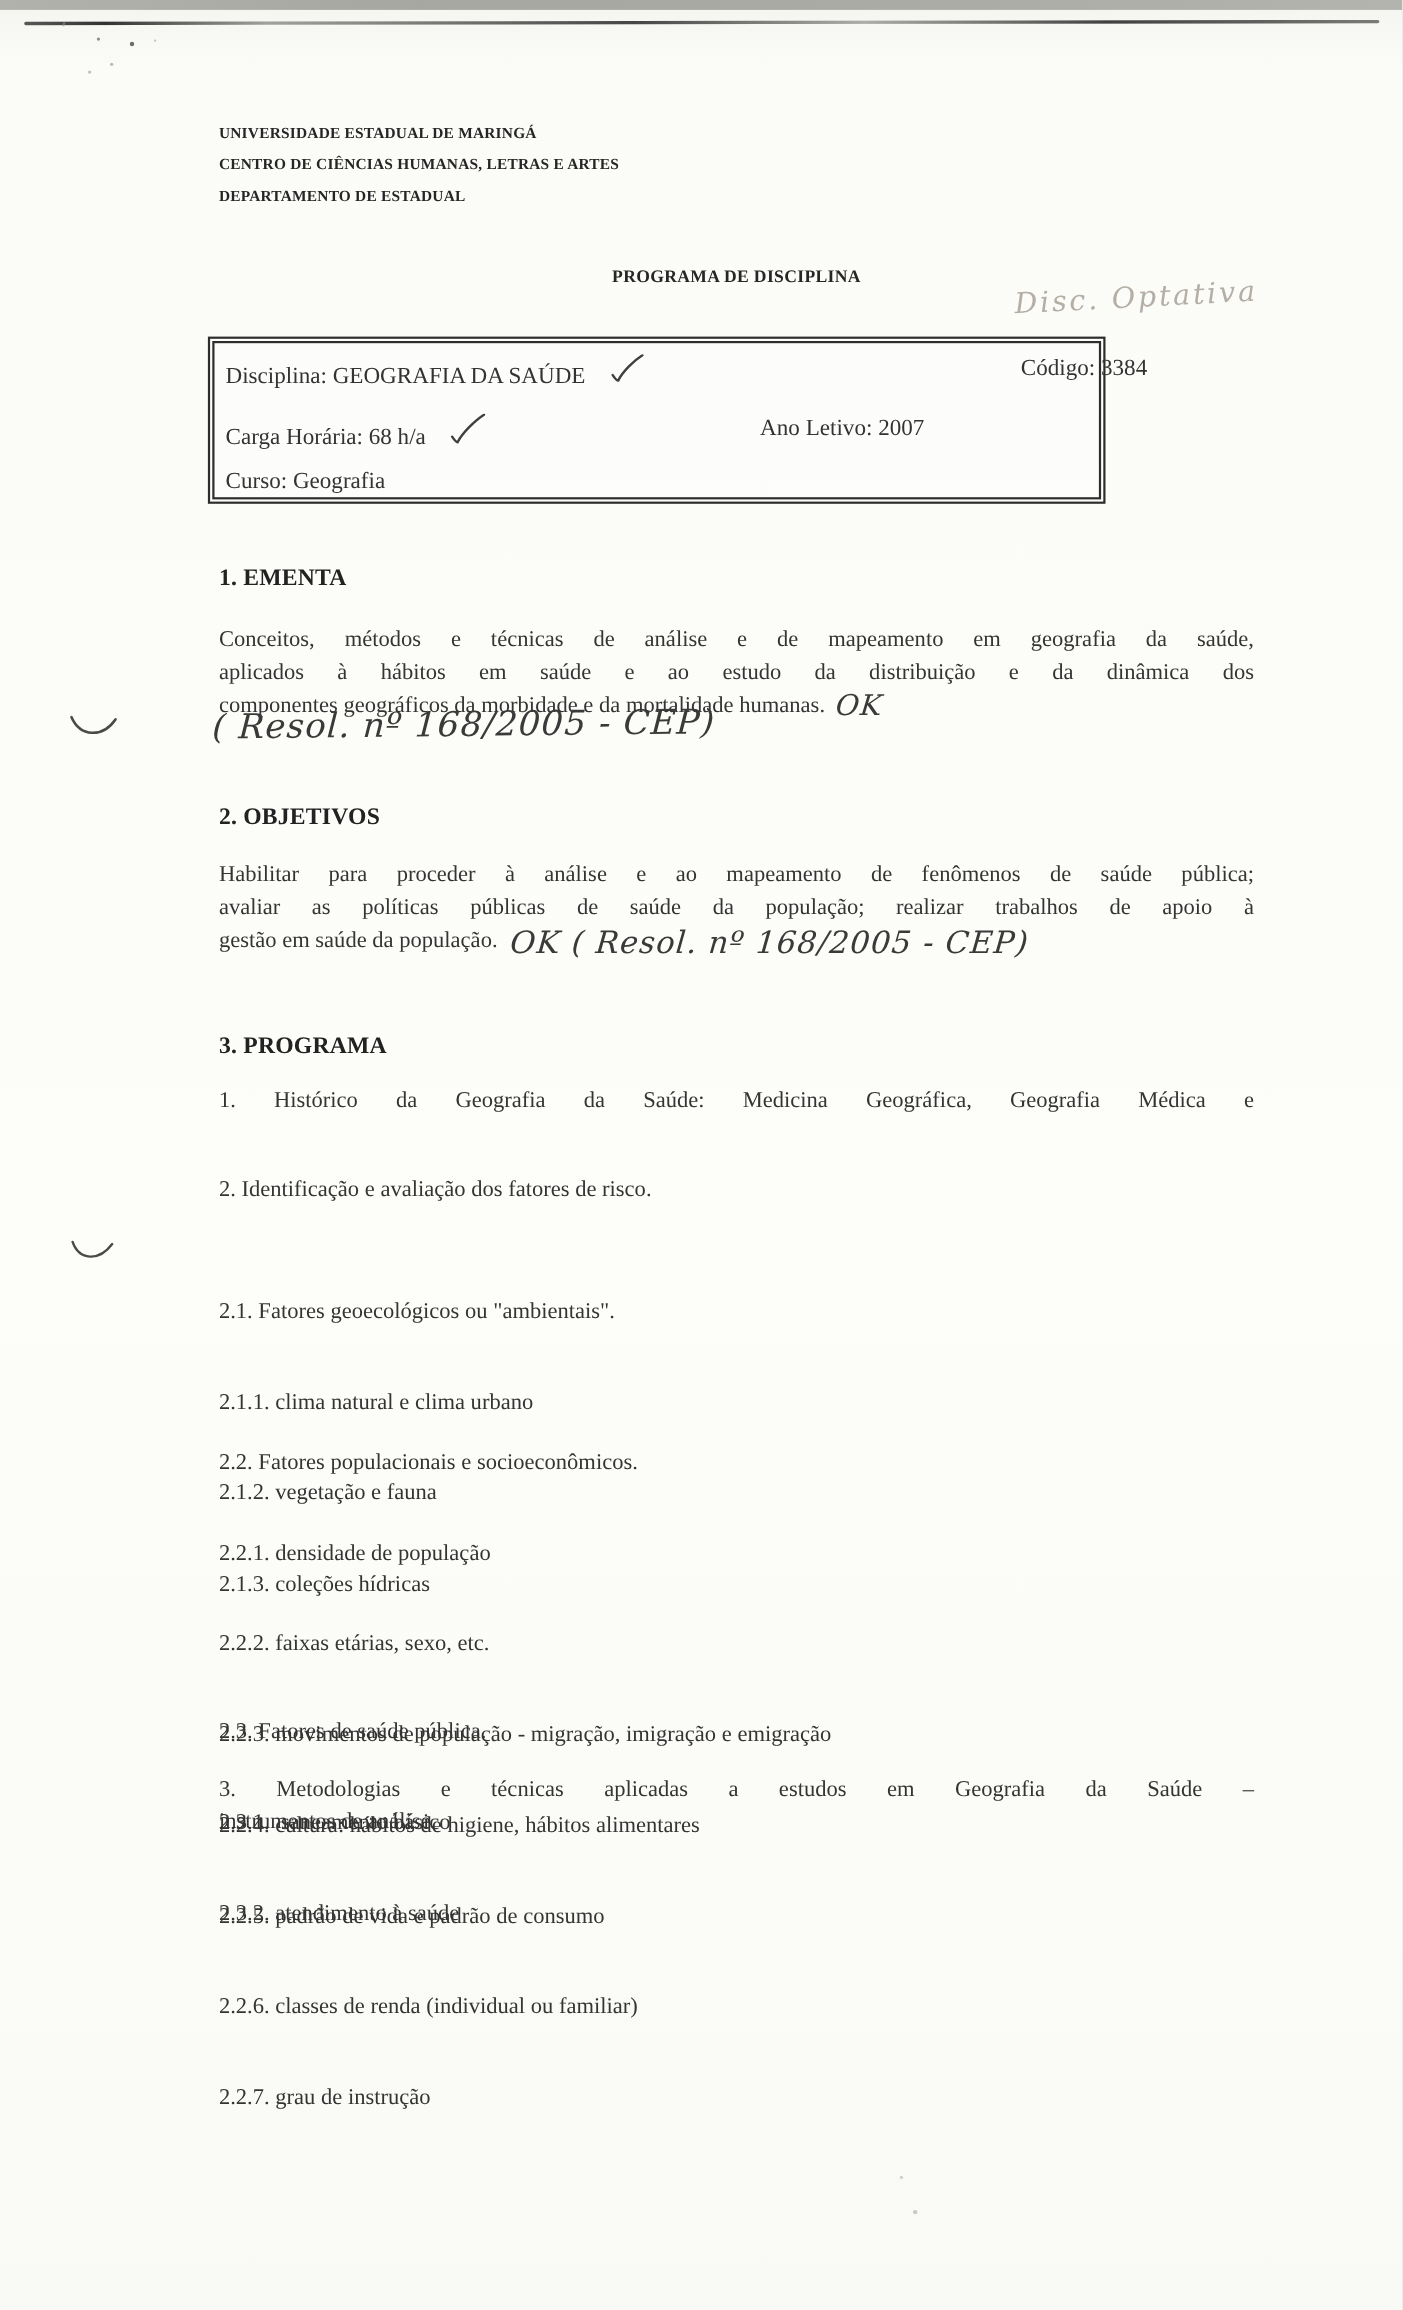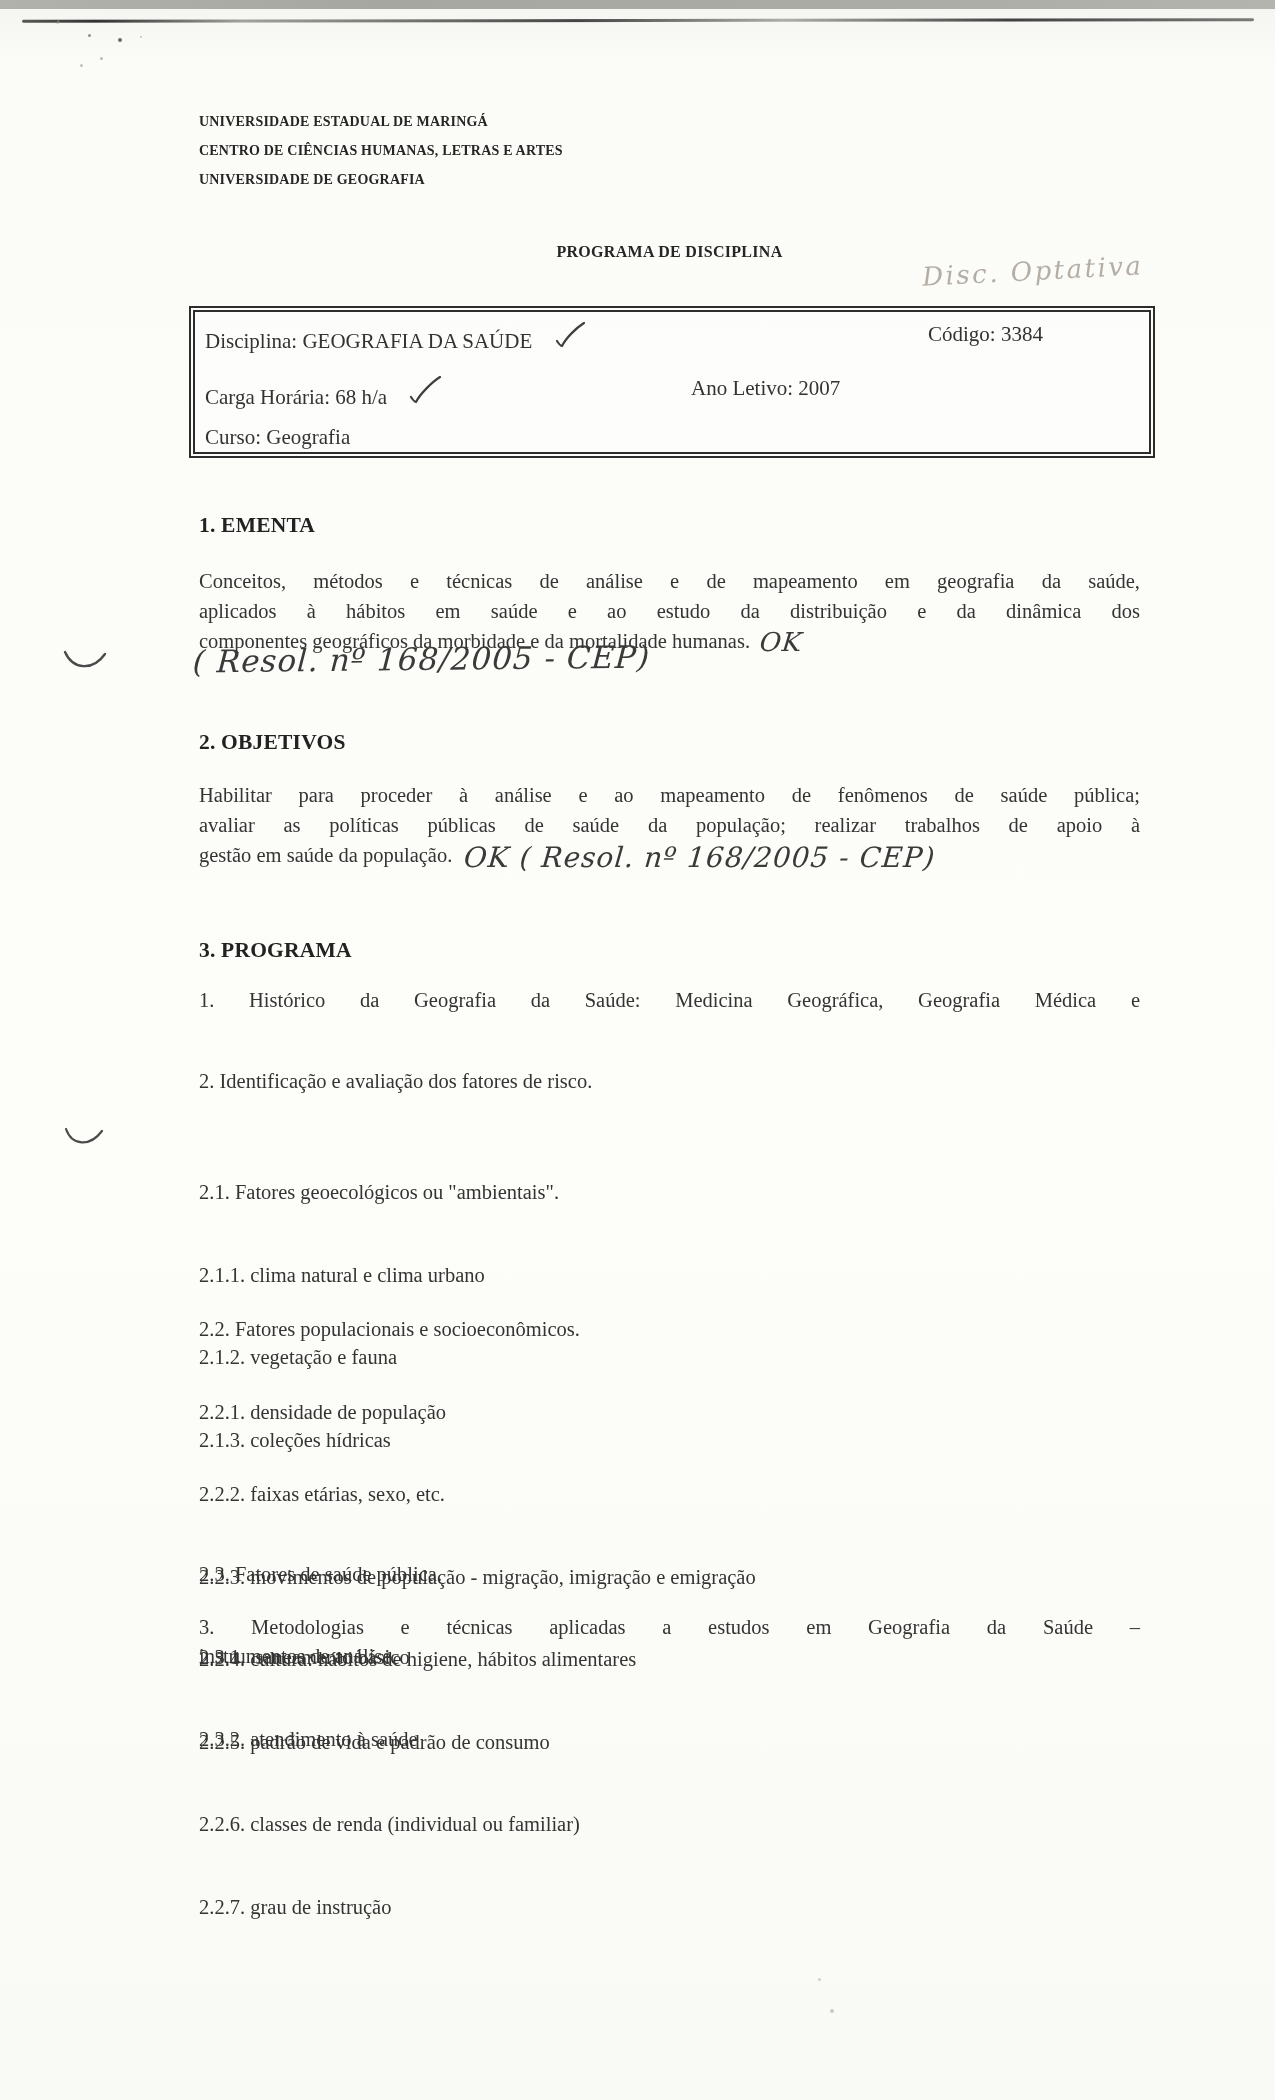--- a/index.html
+++ b/index.html
@@ -15,21 +15,21 @@
     background:linear-gradient(90deg,rgba(60,60,60,.85),rgba(40,40,40,.95) 6%,rgba(90,90,90,.55) 18%,rgba(50,50,50,.9) 45%,rgba(100,100,100,.5) 62%,rgba(45,45,45,.9) 80%,rgba(70,70,70,.7));
     transform:rotate(-0.08deg);}
   .speck{border-radius:50%;background:#8f8f8a;}
   
   .header{top:107px;left:199px;font-weight:bold;font-size:14px;line-height:29px;color:#262626;letter-spacing:.2px;}
   .title{top:243px;left:199px;width:941px;text-align:center;font-weight:bold;font-size:16px;color:#262626;letter-spacing:.3px;}
   
   .pencil{top:254px;left:922px;width:300px;color:#b5aea5;font-size:26px;font-style:italic;
     letter-spacing:2.5px;transform:rotate(-3deg);font-family:"DejaVu Serif",serif;}
   
-  .infobox{top:306px;left:189px;width:966px;height:152px;border:6px double #2d2d2d;background:rgba(255,255,255,.35);box-sizing:border-box;}
+  .infobox{top:306px;left:189px;width:816px;height:152px;border:6px double #2d2d2d;background:rgba(255,255,255,.35);box-sizing:border-box;}
   .ib-row{position:absolute;left:10px;font-size:21px;color:#333;white-space:nowrap;}
   .ib-abs{position:absolute;font-size:21px;color:#333;white-space:nowrap;}
   
   .heading{font-weight:bold;font-size:21.5px;color:#222;letter-spacing:.2px;}
   .para{left:199px;width:941px;font-size:20.5px;line-height:30px;}
   .jl{text-align:justify;text-align-last:justify;}
   .plist{left:199px;width:941px;font-size:20.5px;line-height:27.5px;white-space:pre-wrap;}
   
   .hw{font-family:"DejaVu Serif",serif;font-style:italic;color:#3a3a3a;}
   .ok-inline{font-size:26px;margin-left:10px;vertical-align:-3px;letter-spacing:1px;transform:skewX(-6deg);display:inline-block;}
@@ -50,21 +50,21 @@
   <div class="abs speck" style="top:57px;left:100px;width:3px;height:3px;opacity:.6;"></div>
   <div class="abs speck" style="top:64px;left:80px;width:3px;height:3px;opacity:.55;"></div>
   <div class="abs speck" style="top:36px;left:140px;width:2px;height:2px;opacity:.5;"></div>
   <div class="abs speck" style="top:20px;left:57px;width:2px;height:4px;border-radius:1px;transform:rotate(20deg);opacity:.6;"></div>
   <div class="abs speck" style="top:1978px;left:818px;width:3px;height:3px;opacity:.4;"></div>
   <div class="abs speck" style="top:2009px;left:830px;width:4px;height:4px;opacity:.45;"></div>
 
   <div class="abs header">
     <div>UNIVERSIDADE ESTADUAL DE MARINGÁ</div>
     <div>CENTRO DE CIÊNCIAS HUMANAS, LETRAS E ARTES</div>
-    <div>UNIVERSIDADE DE GEOGRAFIA</div>
+    <div>DEPARTAMENTO DE ESTADUAL</div>
   </div>
 
   <div class="abs title">PROGRAMA DE DISCIPLINA</div>
 
   <div class="abs pencil">Disc. Optativa</div>
 
   <div class="abs infobox">
     <div class="ib-row" style="top:10px;">
       <span>Disciplina: GEOGRAFIA DA SAÚDE</span>
       <span class="check">

